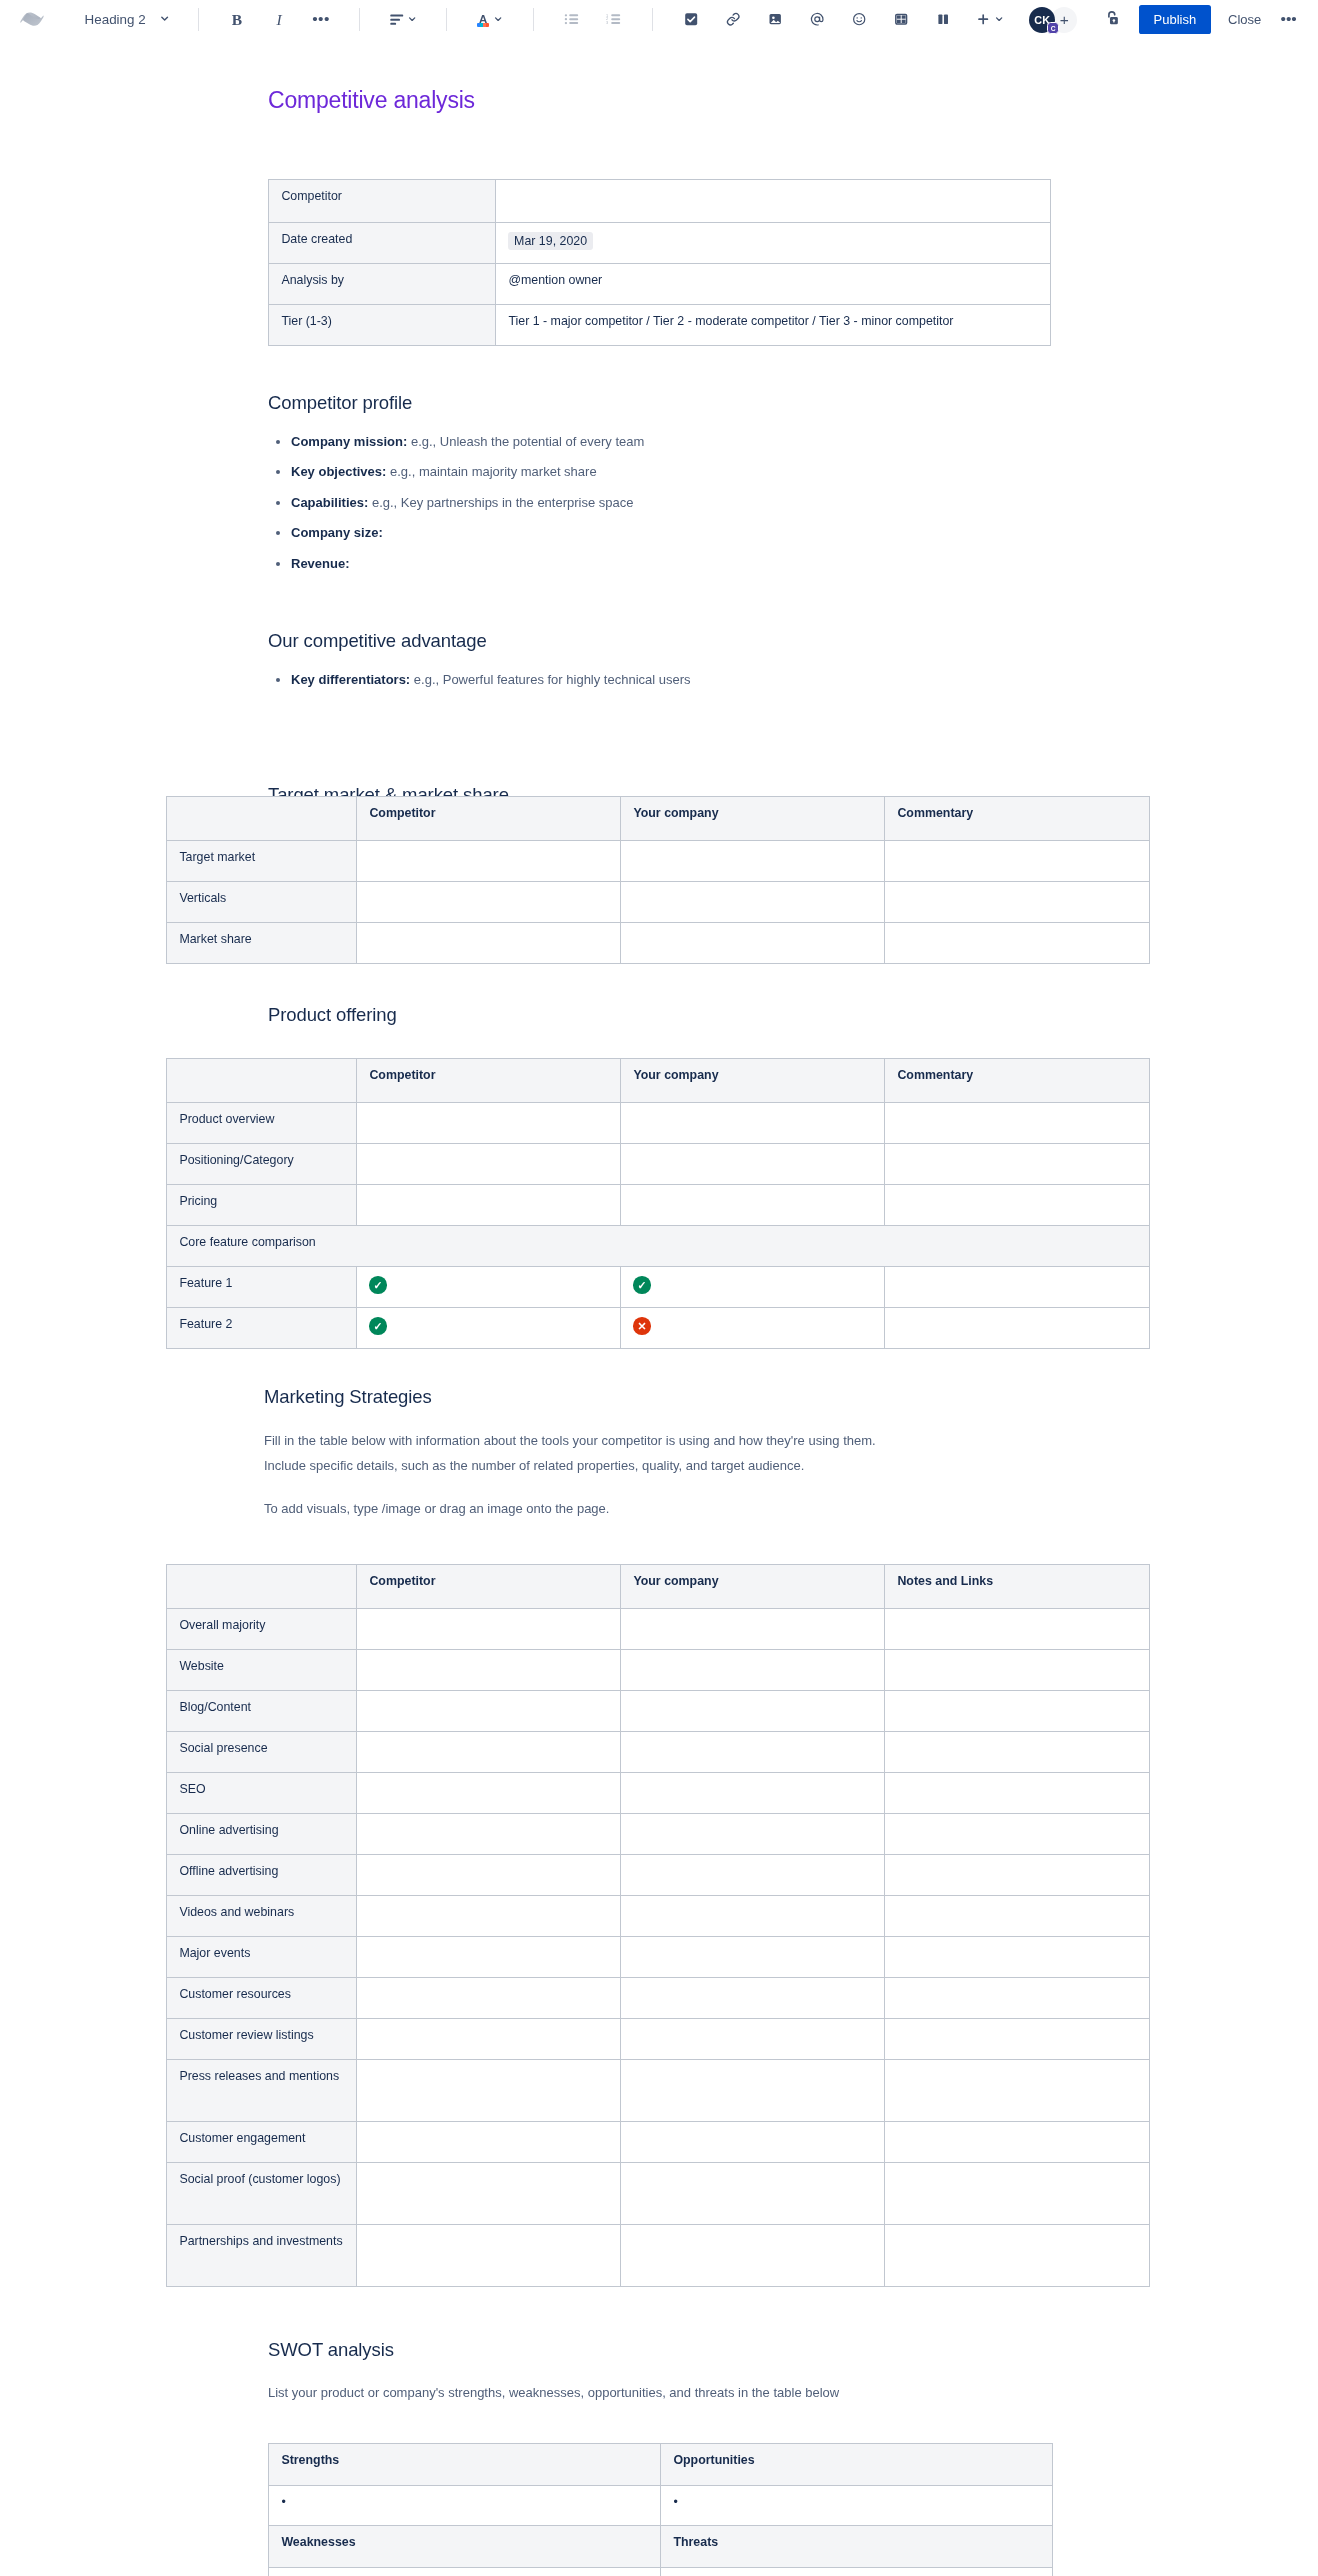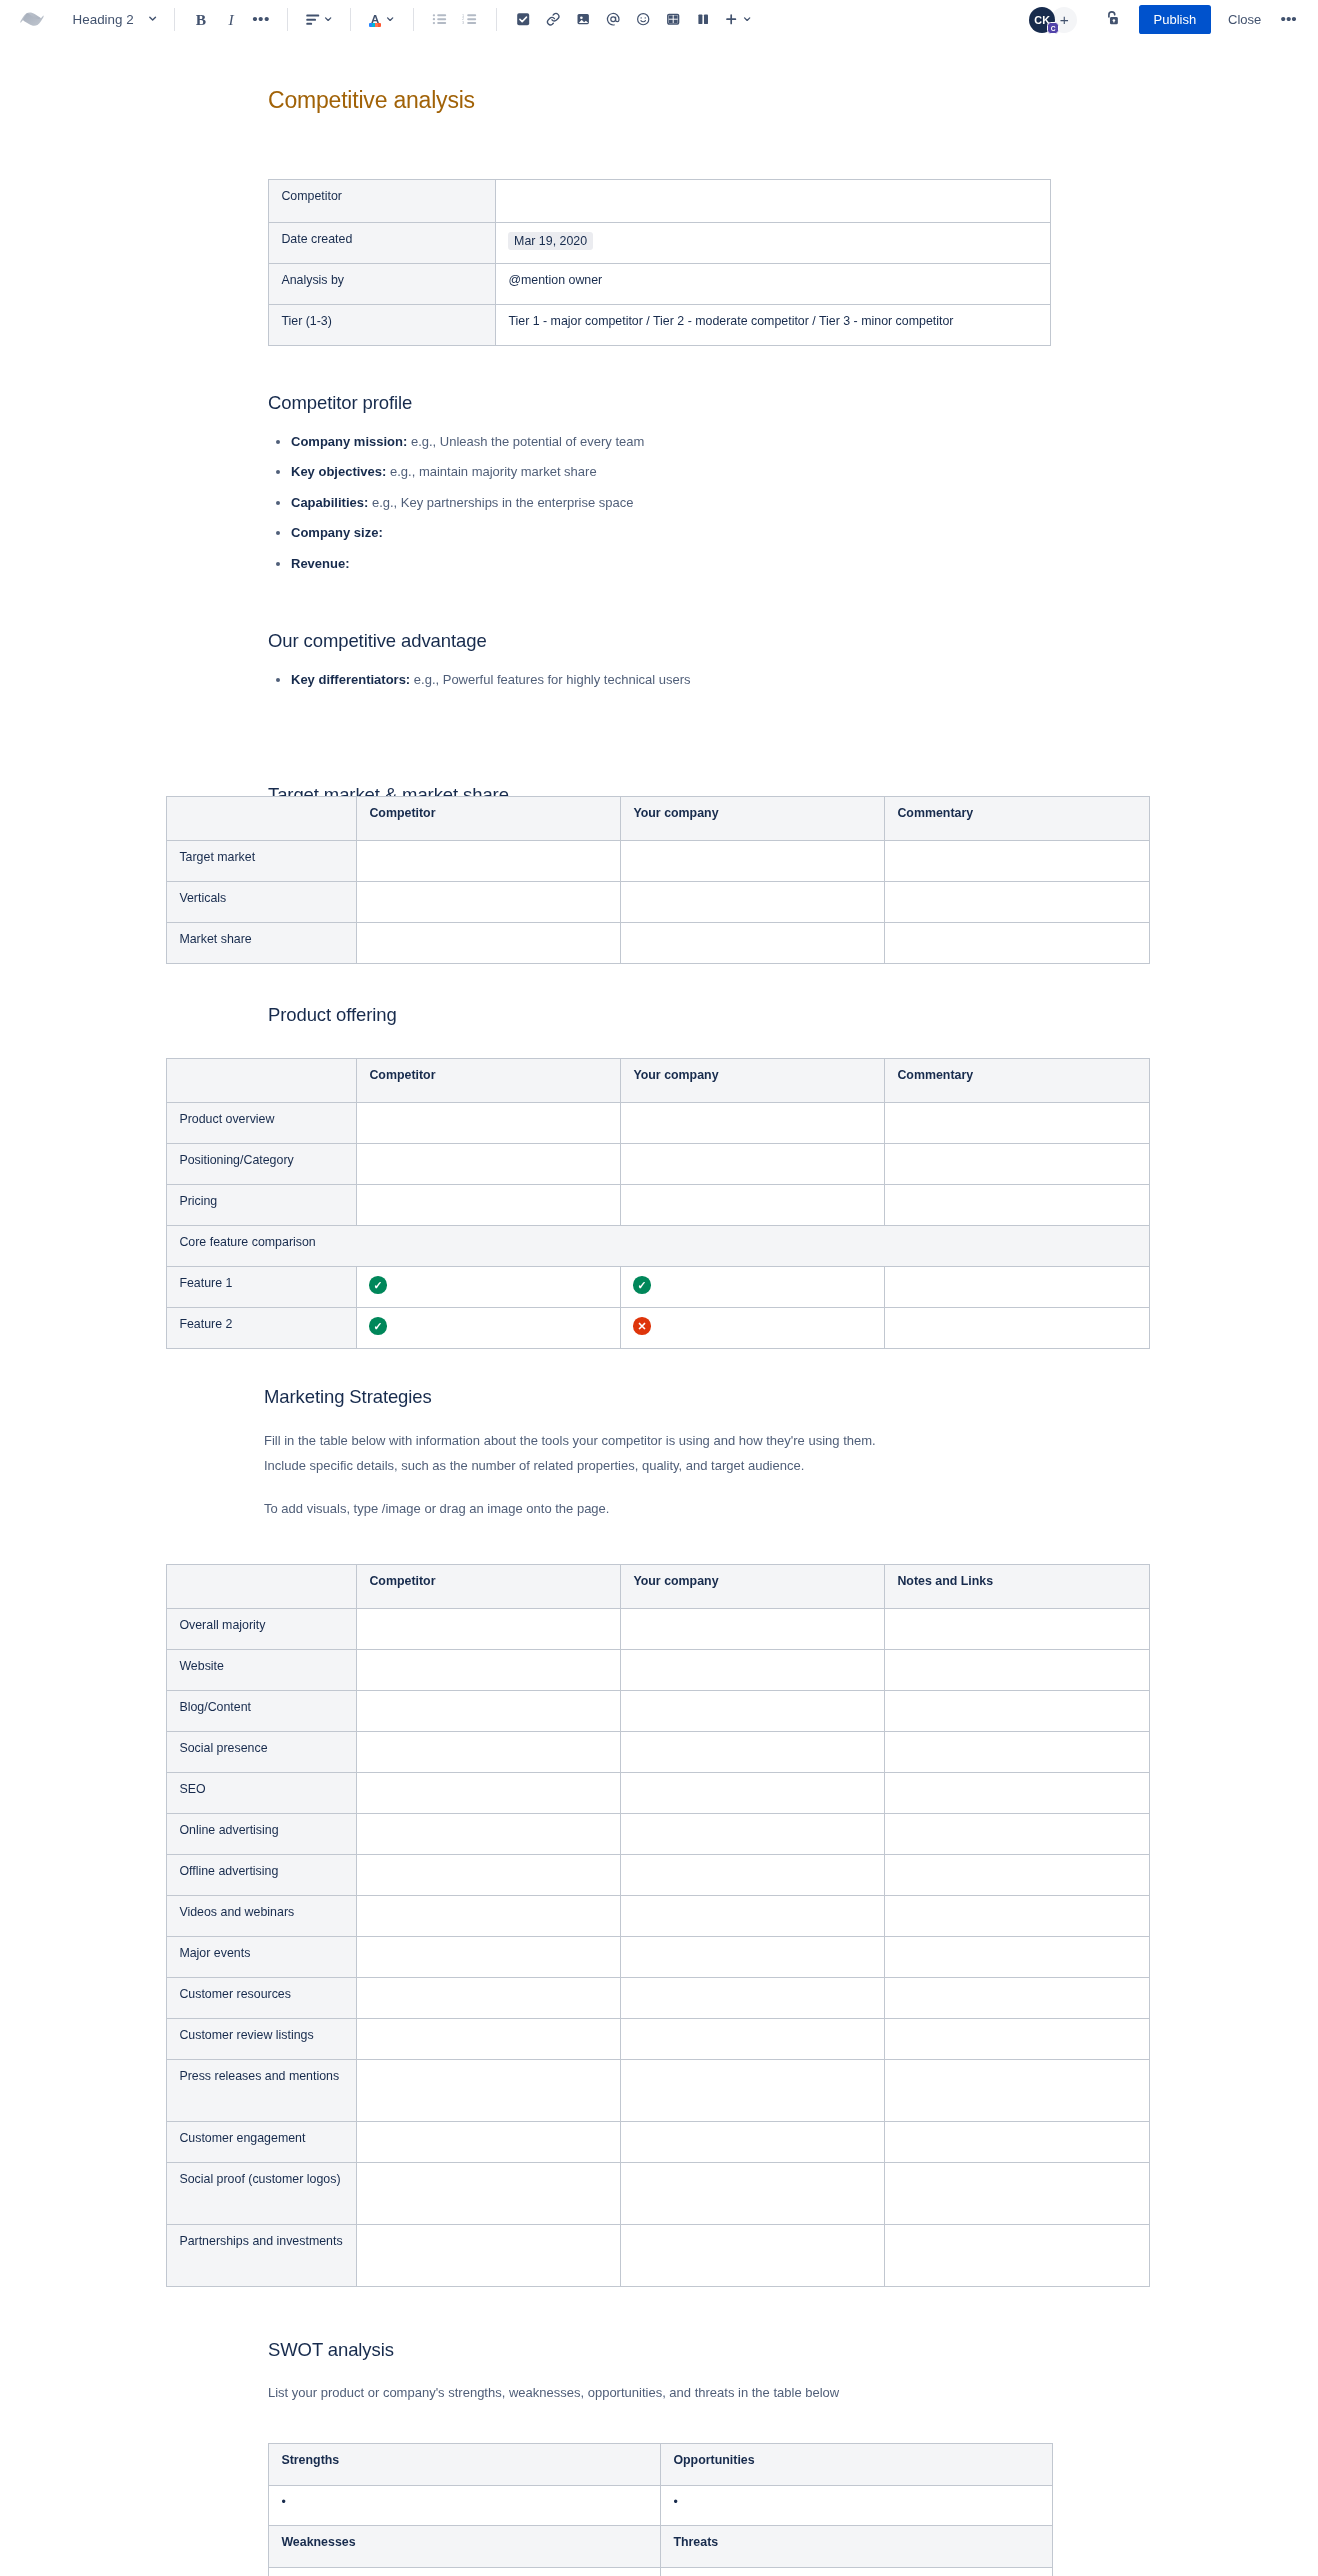--- a/index.html
+++ b/index.html
@@ -13,21 +13,21 @@
   }
 
   
   .toolbar{
     position:relative;
     height:39px;
     display:flex; align-items:center;
     padding:0 14.4px 0 17.5px;
     background:#fff;
   }
-  .tb-left{ display:flex; align-items:center; gap:0; }
+  .tb-left{ display:flex; align-items:center; gap:12px; }
   .tb-right{ display:flex; align-items:center; margin-left:auto; gap:0; }
 
   .logo{ width:28px; height:28px; position:relative; margin-right:23px; flex:none;}
   .logo svg{ display:block; }
 
   .style-select{
     display:flex; align-items:center; gap:13.4px;
     padding:0 4.1px 0 4.1px; height:27px; cursor:pointer;
     color:#42526E; font-size:13.4px;
   }
@@ -82,21 +82,21 @@
     background:transparent;border:none;color:#42526E;font-size:13px;
     padding:6.7px 11.3px;cursor:pointer;font-family:inherit;border-radius:2.6px;
   }
   .more-btn{ width:32px;height:29px;display:flex;align-items:center;justify-content:center;cursor:pointer;color:#42526E;font-size:15.5px;line-height:.3;}
 
   
   .doc{ padding:0; }
   .page-title{
     margin:0; padding:0;
     position:absolute; left:268px; top:87px;
-    font-size:23px; font-weight:500; color:#a16207; letter-spacing:-0.2px;
+    font-size:23px; font-weight:500; color:#6d28d9; letter-spacing:-0.2px;
   }
   h2.h{
     font-size:18.5px; font-weight:500; color:#172B4D;
     margin:0; letter-spacing:-0.1px;
   }
   p.para{ font-size:13px; color:#505F79; margin:0; line-height:1.52; }
 
   ul.bul{ margin:0; padding-left:23px; list-style:disc; }
   ul.bul li{ font-size:13px; color:#505F79; margin:0 0 12.4px 0; line-height:1.4; }
   ul.bul li b{ color:#172B4D; font-weight:700; }

